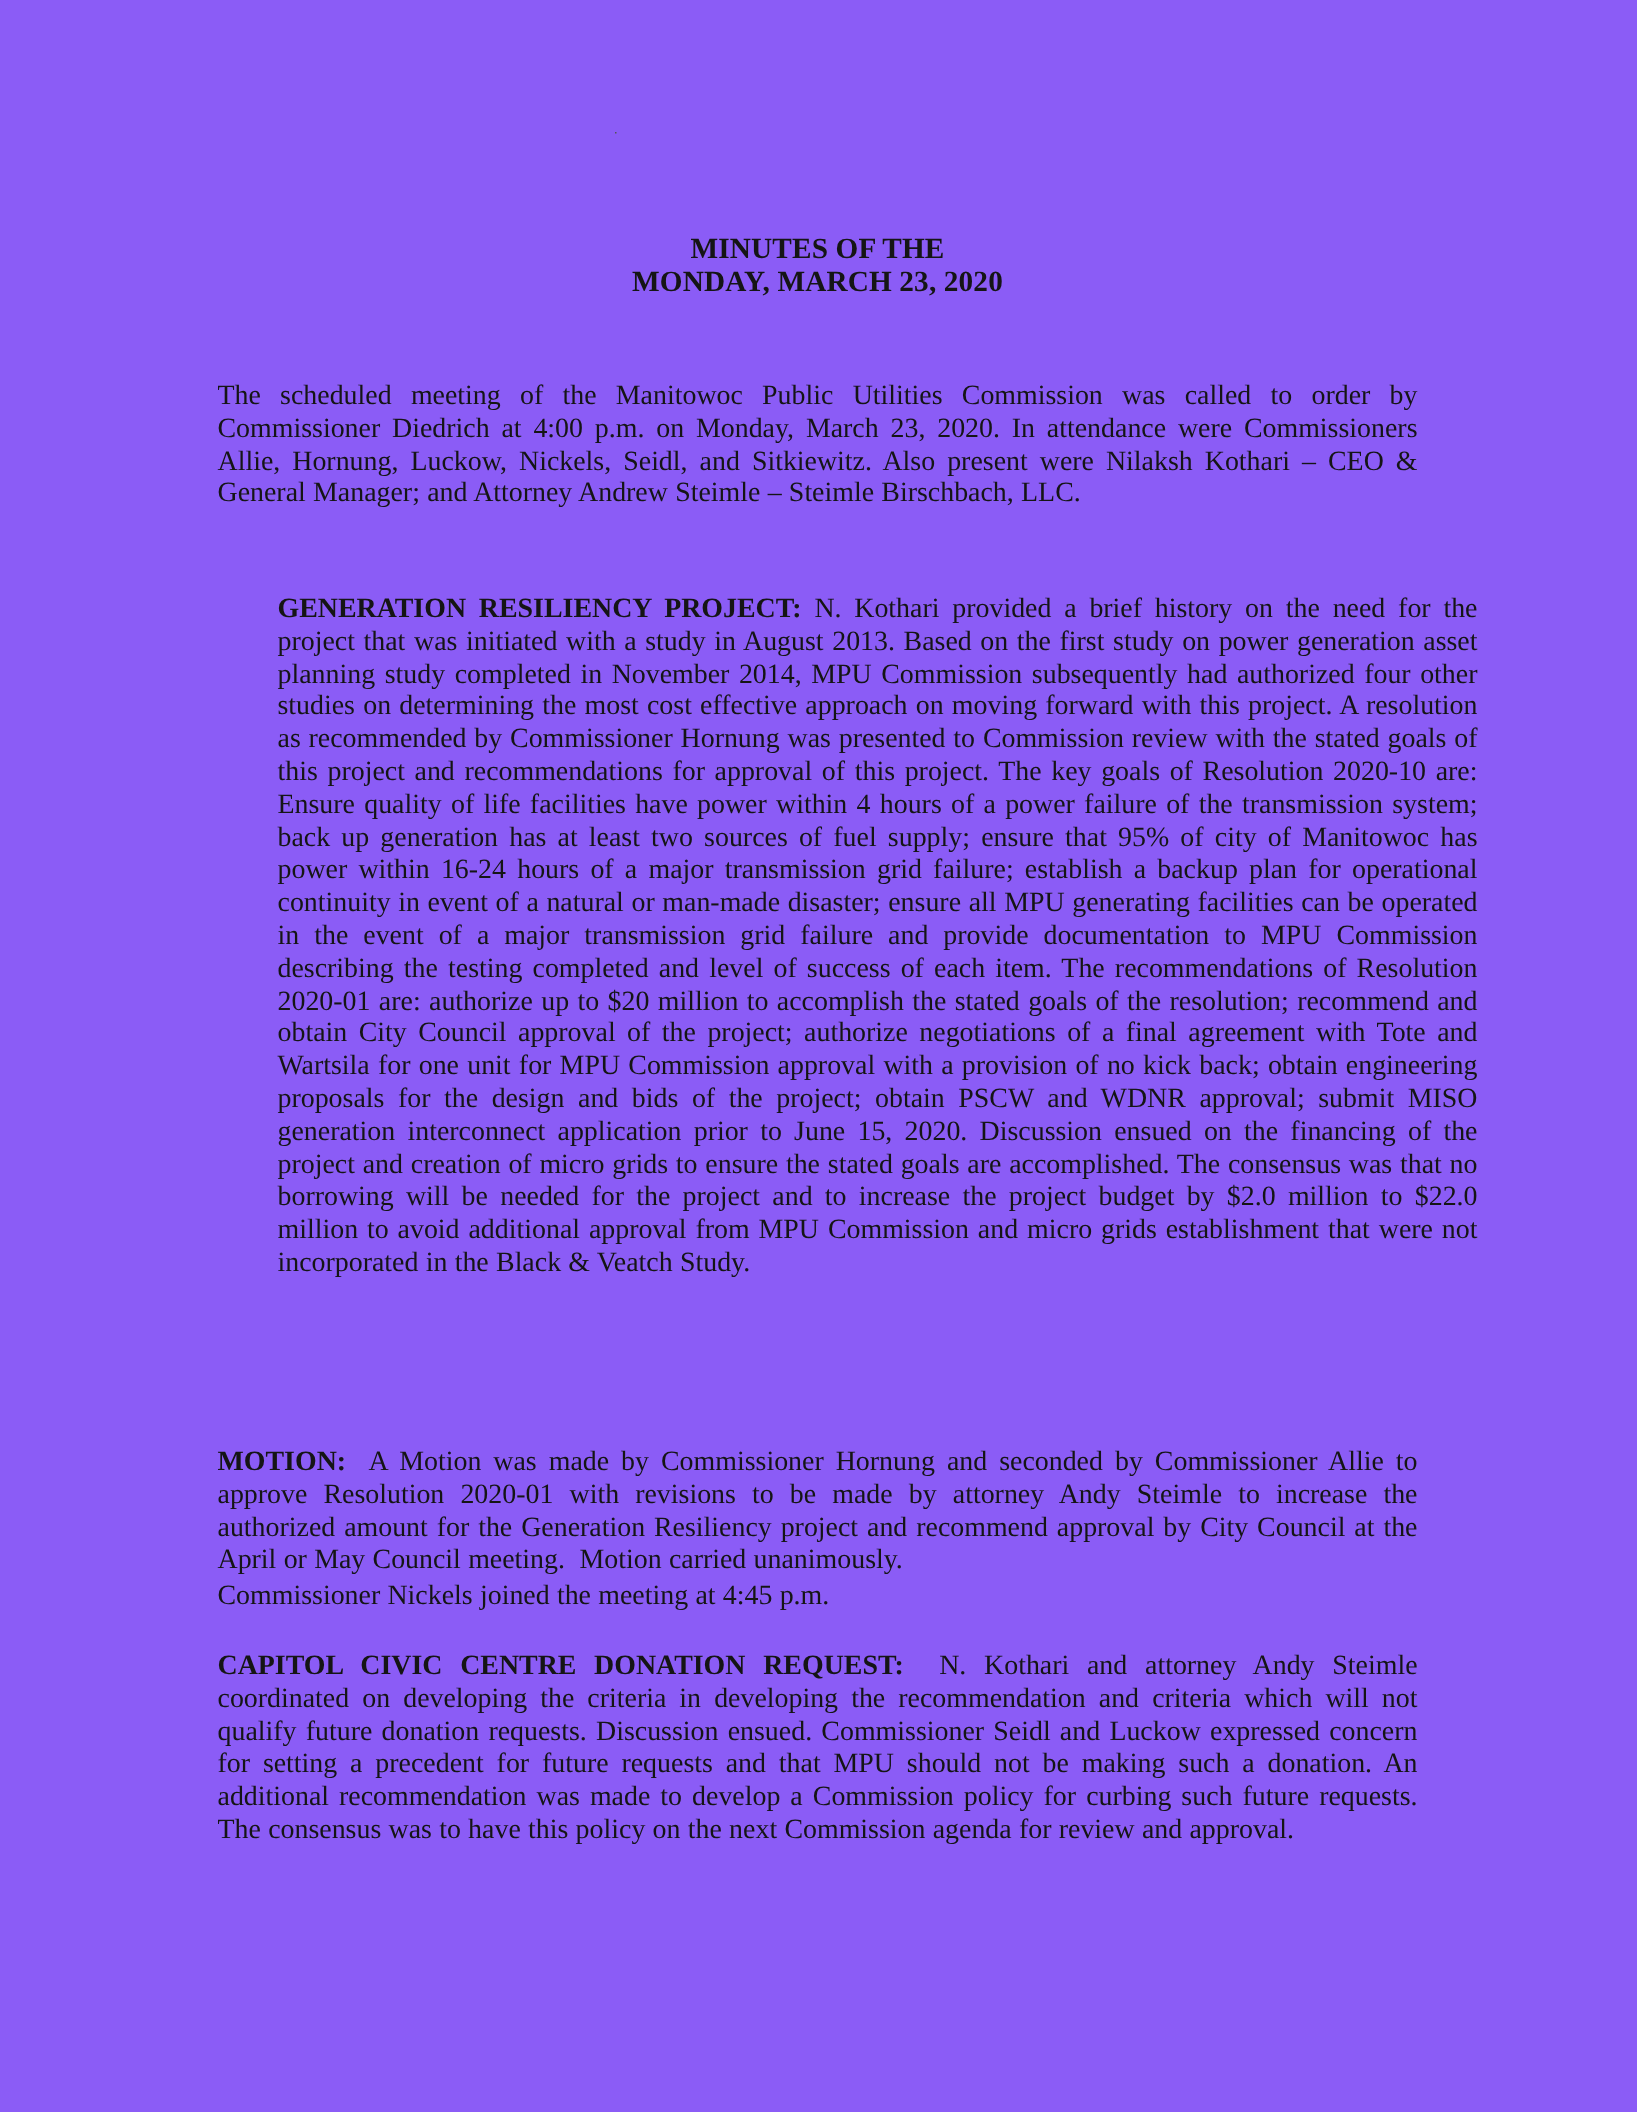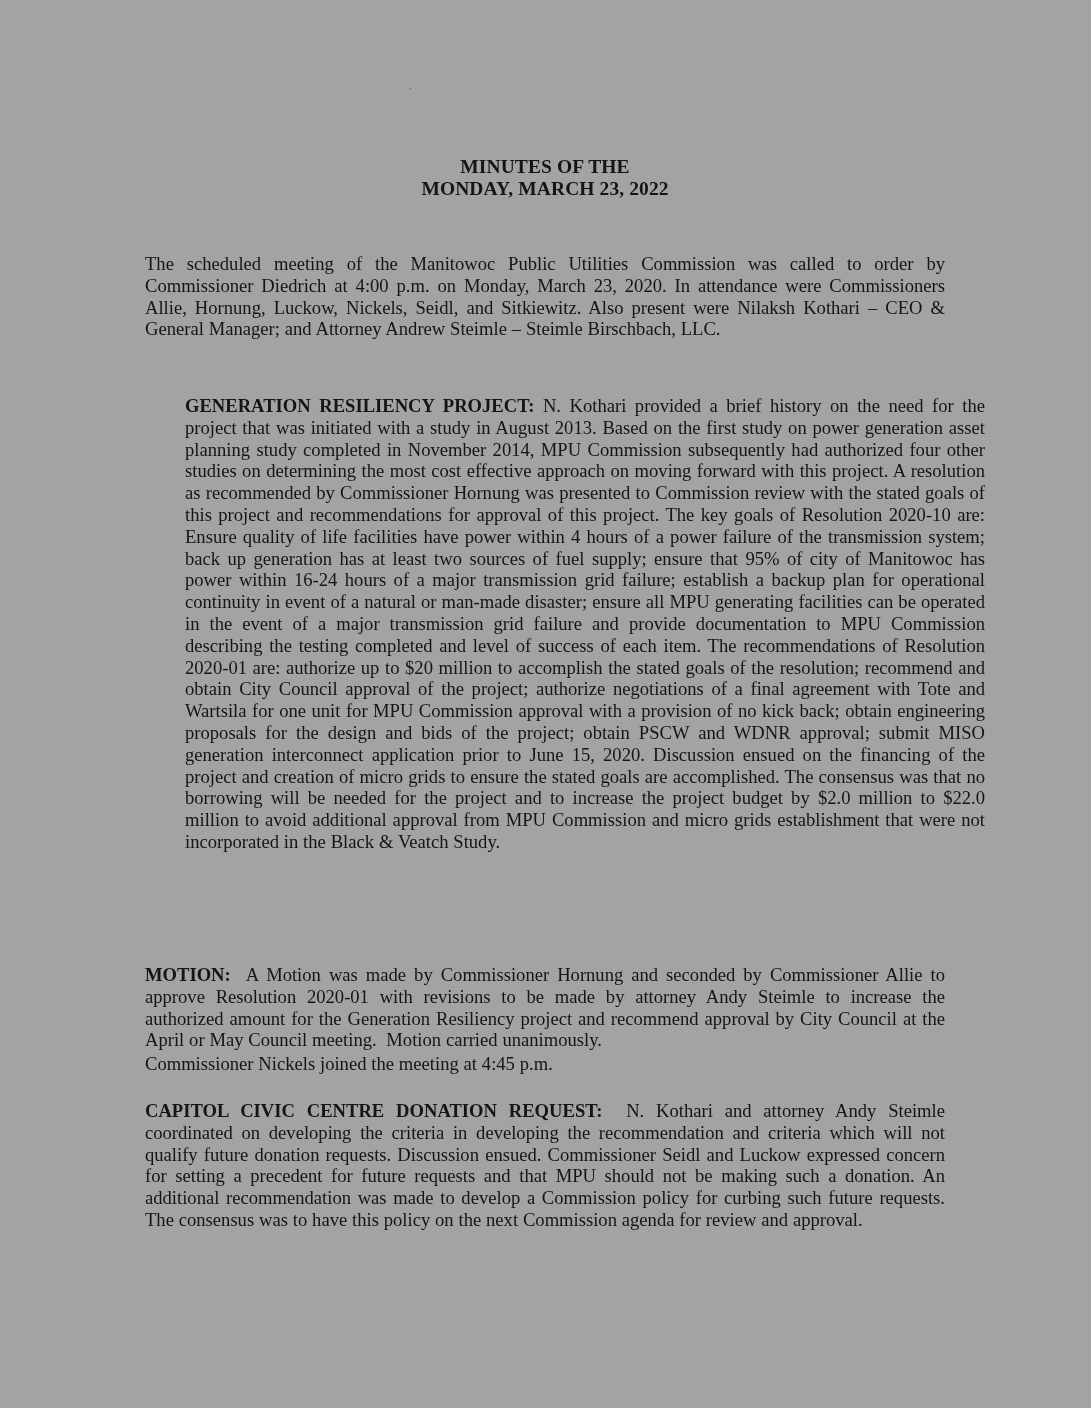--- a/index.html
+++ b/index.html
@@ -13,21 +13,21 @@
       position: relative;
       overflow: hidden;
       font-family: "Liberation Serif", "DejaVu Serif", serif;
       color: #151515;
     }
     .page {
       position: absolute;
       left: 0; top: 0;
       width: 1091px;
       height: 1408px;
-      background: #a3a3a3;
+      background: #8b5cf6;
     }
     .speck {
       position: absolute;
       left: 410px;
       top: 88px;
       width: 1px;
       height: 1px;
       background: #555;
     }
     .title-block {
@@ -63,21 +63,21 @@
     #p-capitol { top: 1100px; }
   </style>
 </head>
 <body>
 
 <div class="page">
   <div class="speck"></div>
 
   <div class="title-block">
     <div>MINUTES OF THE</div>
-    <div>MONDAY, MARCH 23, 2022</div>
+    <div>MONDAY, MARCH 23, 2020</div>
   </div>
 
   <p class="para" id="p-intro"><span>The scheduled meeting of the Manitowoc Public Utilities Commission was called to order by Commissioner Diedrich at 4:00 p.m. on Monday, March 23, 2020. In attendance were Commissioners Allie, Hornung, Luckow, Nickels, Seidl, and Sitkiewitz. Also present were Nilaksh Kothari – CEO &amp; General Manager; and Attorney Andrew Steimle – Steimle Birschbach, LLC.</span></p>
 
   <p class="para" id="p-gen"><span class="heading">GENERATION RESILIENCY PROJECT:</span><span> N. Kothari provided a brief history on the need for the project that was initiated with a study in August 2013. Based on the first study on power generation asset planning study completed in November 2014, MPU Commission subsequently had authorized four other studies on determining the most cost effective approach on moving forward with this project. A resolution as recommended by Commissioner Hornung was presented to Commission review with the stated goals of this project and recommendations for approval of this project. The key goals of Resolution 2020-10 are: Ensure quality of life facilities have power within 4 hours of a power failure of the transmission system; back up generation has at least two sources of fuel supply; ensure that 95% of city of Manitowoc has power within 16-24 hours of a major transmission grid failure; establish a backup plan for operational continuity in event of a natural or man-made disaster; ensure all MPU generating facilities can be operated in the event of a major transmission grid failure and provide documentation to MPU Commission describing the testing completed and level of success of each item. The recommendations of Resolution 2020-01 are: authorize up to $20 million to accomplish the stated goals of the resolution; recommend and obtain City Council approval of the project; authorize negotiations of a final agreement with Tote and Wartsila for one unit for MPU Commission approval with a provision of no kick back; obtain engineering proposals for the design and bids of the project; obtain PSCW and WDNR approval; submit MISO generation interconnect application prior to June 15, 2020. Discussion ensued on the financing of the project and creation of micro grids to ensure the stated goals are accomplished. The consensus was that no borrowing will be needed for the project and to increase the project budget by $2.0 million to $22.0 million to avoid additional approval from MPU Commission and micro grids establishment that were not incorporated in the Black &amp; Veatch Study.</span></p>
 
   <p class="para" id="p-motion"><span class="heading">MOTION:</span><span style="white-space: pre-wrap;">  A Motion was made by Commissioner Hornung and seconded by Commissioner Allie to approve Resolution 2020-01 with revisions to be made by attorney Andy Steimle to increase the authorized amount for the Generation Resiliency project and recommend approval by City Council at the April or May Council meeting.  Motion carried unanimously.</span></p>
 
   <p class="para" id="p-nickels"><span>Commissioner Nickels joined the meeting at 4:45 p.m.</span></p>
 

